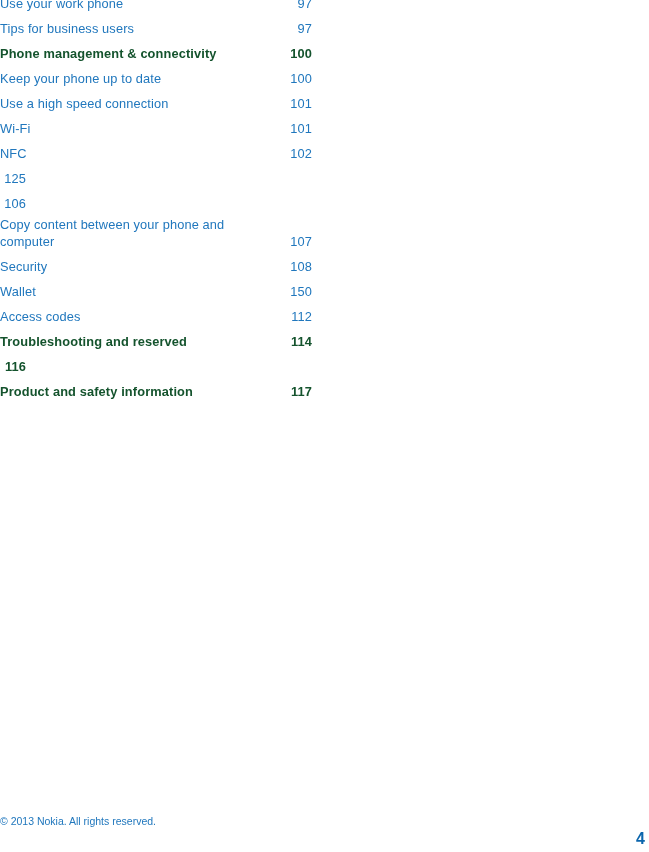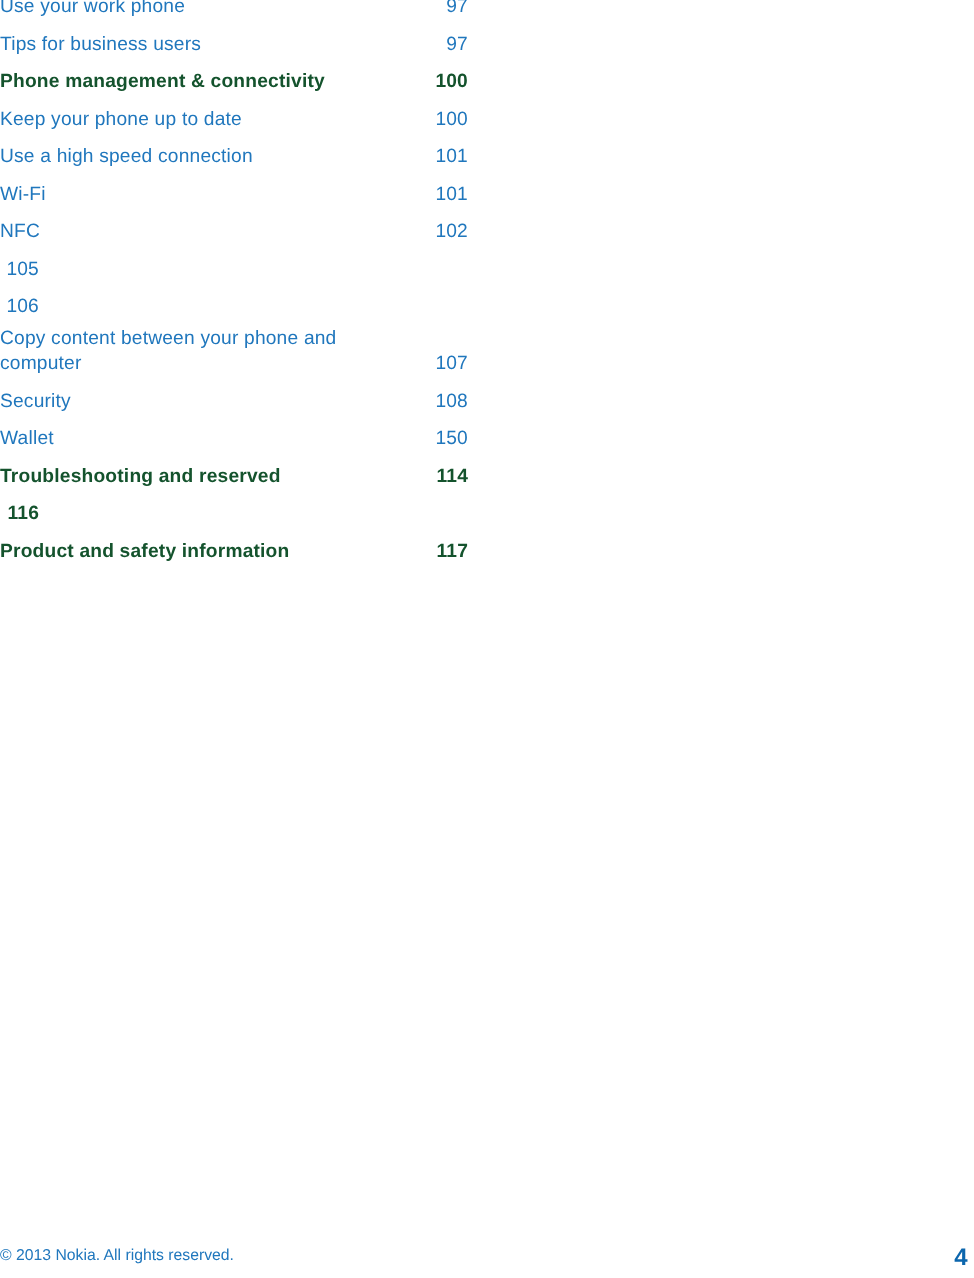--- a/index.html
+++ b/index.html
@@ -73,21 +73,21 @@
     position: absolute;
     left: 0;
     bottom: 0;
     width: 649px;
     height: 26px;
   }
 
   #footer-copyright {
     position: absolute;
     left: 0;
-    bottom: 8px;
+    bottom: 24px;
     font-size: 10.5px;
     line-height: 13px;
     color: #2077bd;
     white-space: nowrap;
   }
 
   #footer-pagenum {
     position: absolute;
     right: 4px;
     bottom: 4px;
@@ -126,36 +126,40 @@
       </div>
       <div class="toc-row level-2">
         <div class="toc-title">Wi-Fi</div>
         <div class="toc-page">101</div>
       </div>
       <div class="toc-row level-2">
         <div class="toc-title">NFC</div>
         <div class="toc-page">102</div>
       </div>
       <div class="toc-row level-2">
-        <div class="toc-page">105</div>
+        <div class="toc-page">125</div>
       </div>
       <div class="toc-row level-2">
         <div class="toc-page">106</div>
       </div>
       <div class="toc-row level-2">
         <div class="toc-title">Copy content between your phone and computer</div>
         <div class="toc-page">107</div>
       </div>
       <div class="toc-row level-2">
         <div class="toc-title">Security</div>
         <div class="toc-page">108</div>
       </div>
       <div class="toc-row level-2">
         <div class="toc-title">Wallet</div>
         <div class="toc-page">150</div>
+      </div>
+      <div class="toc-row level-2">
+        <div class="toc-title">Access codes</div>
+        <div class="toc-page">112</div>
       </div>
       <div class="toc-row level-1">
         <div class="toc-title">Troubleshooting and reserved</div>
         <div class="toc-page">114</div>
       </div>
       <div class="toc-row level-1">
         <div class="toc-page">116</div>
       </div>
       <div class="toc-row level-1">
         <div class="toc-title">Product and safety information</div>

